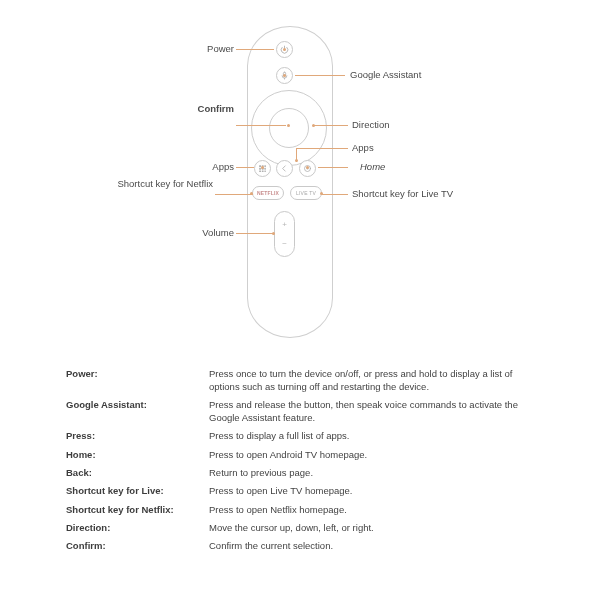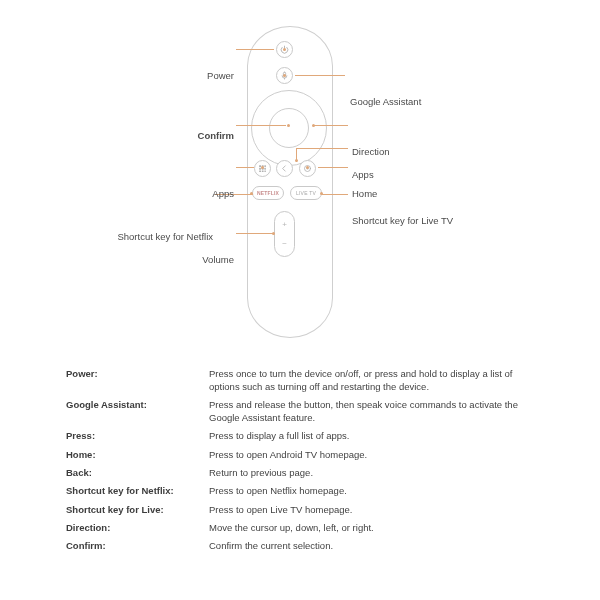--- a/index.html
+++ b/index.html
@@ -122,21 +122,20 @@
   }
   .vol-glyph { line-height: 1; }
 
   
   .label {
     position: absolute;
     font-size: 9.5px;
     color: #4a4a4a;
     white-space: nowrap;
     line-height: 1;
-    margin-top: 27px;
   }
   .label.right-align { text-align: right; }
 
   
   .leader {
     position: absolute;
     background: #e0a87a;
     height: 1px;
   }
   .dot {
@@ -275,23 +274,23 @@
   <div class="label" style="left:350px; top:70px;">Google Assistant</div>
 
   <div class="label right-align" style="left:136px; top:104px; width:98px;font-weight:bold;">Confirm</div>
 
   <div class="label" style="left:352px; top:120px;">Direction</div>
 
   <div class="label" style="left:352px; top:143px;">Apps</div>
 
   <div class="label right-align" style="left:136px; top:162px; width:98px;">Apps</div>
 
-  <div class="label" style="left:352px; top:162px;">Home</div>
-
-  <div class="label right-align" style="left:82px; top:205px; width:131px;">Shortcut key for Netflix</div>
+  <div class="label" style="left:360px; top:162px;font-style:italic;">Home</div>
+
+  <div class="label right-align" style="left:82px; top:179px; width:131px;">Shortcut key for Netflix</div>
 
   <div class="label" style="left:352px; top:189px;">Shortcut key for Live TV</div>
 
   <div class="label right-align" style="left:136px; top:228px; width:98px;">Volume</div>
 
   <div class="desc">
 
     <div class="desc-row">
       <div class="desc-term">Power:</div>
       <div class="desc-def">Press once to turn the device on/off, or press and hold to display a list of options such as turning off and restarting the device.</div>
@@ -311,30 +310,30 @@
       <div class="desc-term">Home:</div>
       <div class="desc-def">Press to open Android TV homepage.</div>
     </div>
 
     <div class="desc-row">
       <div class="desc-term">Back:</div>
       <div class="desc-def">Return to previous page.</div>
     </div>
 
     <div class="desc-row">
+      <div class="desc-term">Shortcut key for Live:</div>
+      <div class="desc-def">Press to open Live TV homepage.</div>
+    </div>
+
+    <div class="desc-row">
       <div class="desc-term">Shortcut key for Netflix:</div>
       <div class="desc-def">Press to open Netflix homepage.</div>
     </div>
 
     <div class="desc-row">
-      <div class="desc-term">Shortcut key for Live:</div>
-      <div class="desc-def">Press to open Live TV homepage.</div>
-    </div>
-
-    <div class="desc-row">
       <div class="desc-term">Direction:</div>
       <div class="desc-def">Move the cursor up, down, left, or right.</div>
     </div>
 
     <div class="desc-row">
       <div class="desc-term">Confirm:</div>
       <div class="desc-def">Confirm the current selection.</div>
     </div>
 
   </div>

